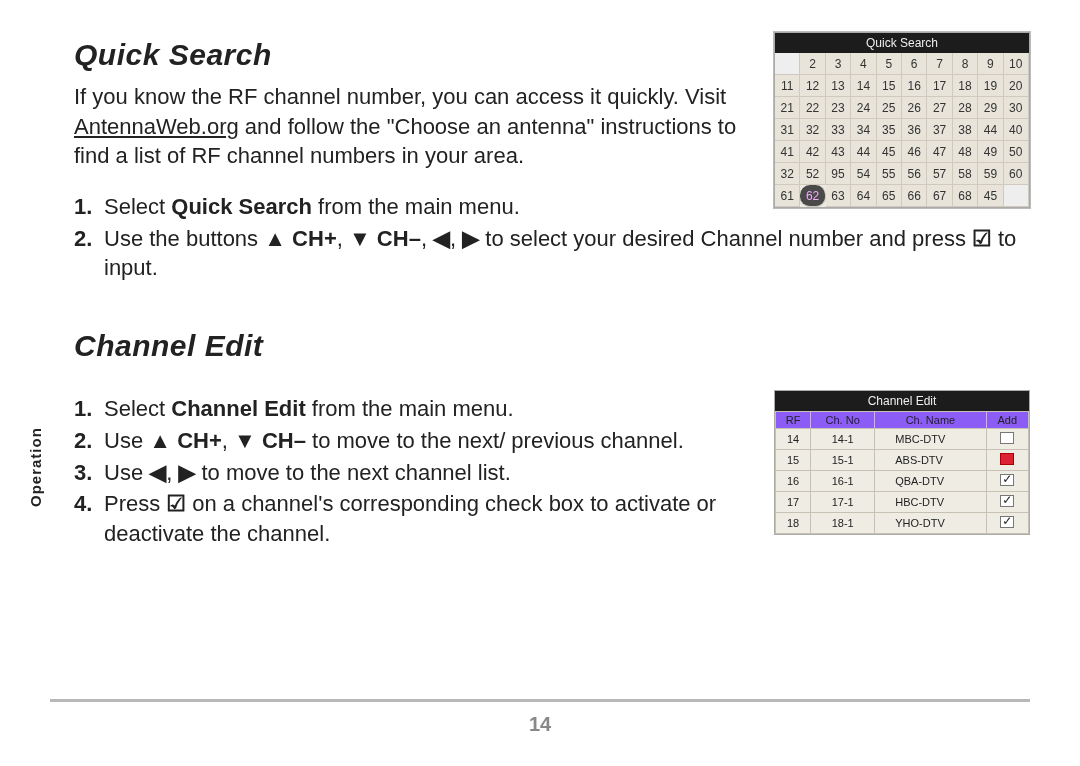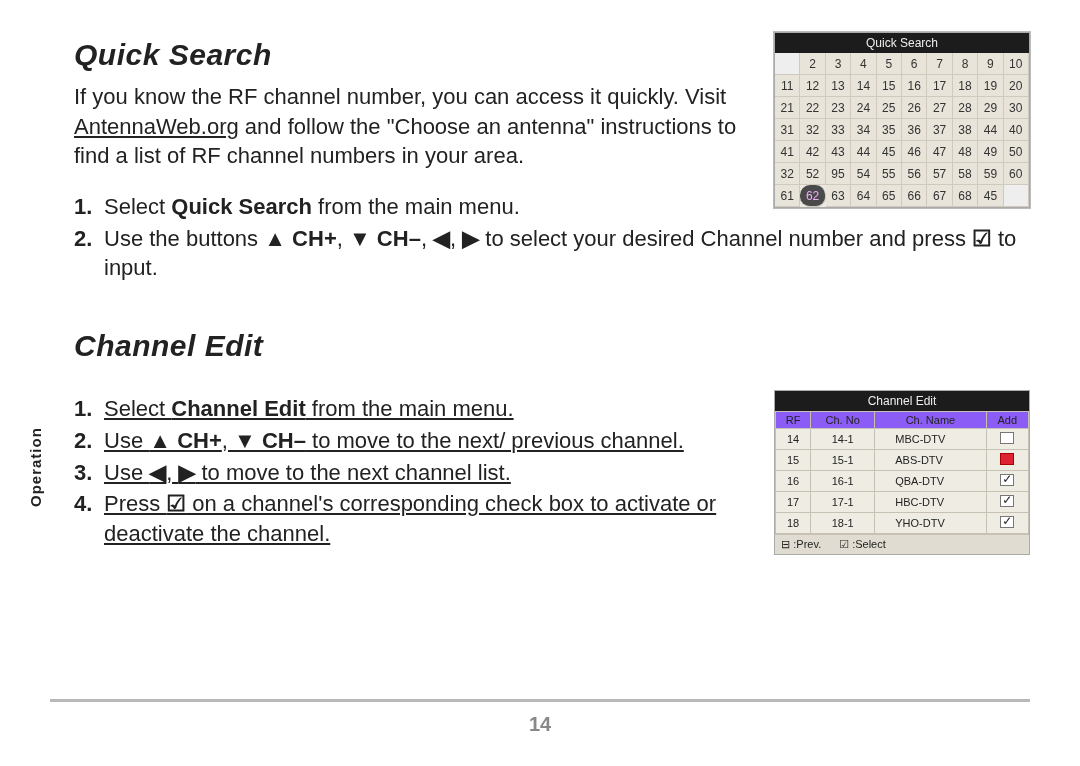--- a/index.html
+++ b/index.html
@@ -145,21 +145,21 @@
   .fig-ce .foot {
     background:#e0dcd1; border-top:1px solid #c7c1b3;
     font-size:11px; padding:3px 6px; display:flex; gap:18px;
   }
   .fig-ce .foot span::before { content:"⊟ "; }
   .fig-ce .foot span:last-child::before { content:"☑ "; }
 
   .two-col {
      display:flex; gap: 18px; align-items:flex-start;
   }
-  .two-col .textcol { flex: 1 1 auto; max-width: 660px; text-decoration: underline; }
+  .two-col .textcol { flex: 1 1 auto; max-width: 660px; }
 </style>
 </head>
 <body>
 
 <div class="page">
 
   <div class="side-tab">Operation</div>
 
   <h2 class="section-title">Quick Search</h2>
 
@@ -310,21 +310,17 @@
             <td class="add"><span class="cb checked"></span></td>
           </tr>
           <tr>
             <td>18</td>
             <td>18-1</td>
             <td class="name">YHO-DTV</td>
             <td class="add"><span class="cb checked"></span></td>
           </tr>
         </tbody>
     </table>
-    <div class="foot">
-      <span>:Prev.</span>
-      <span>:Select</span>
-    </div>
   </div>
 
   <div class="rule"></div>
   <div class="pagenum">14</div>
 </div>
 
 </body></html>

